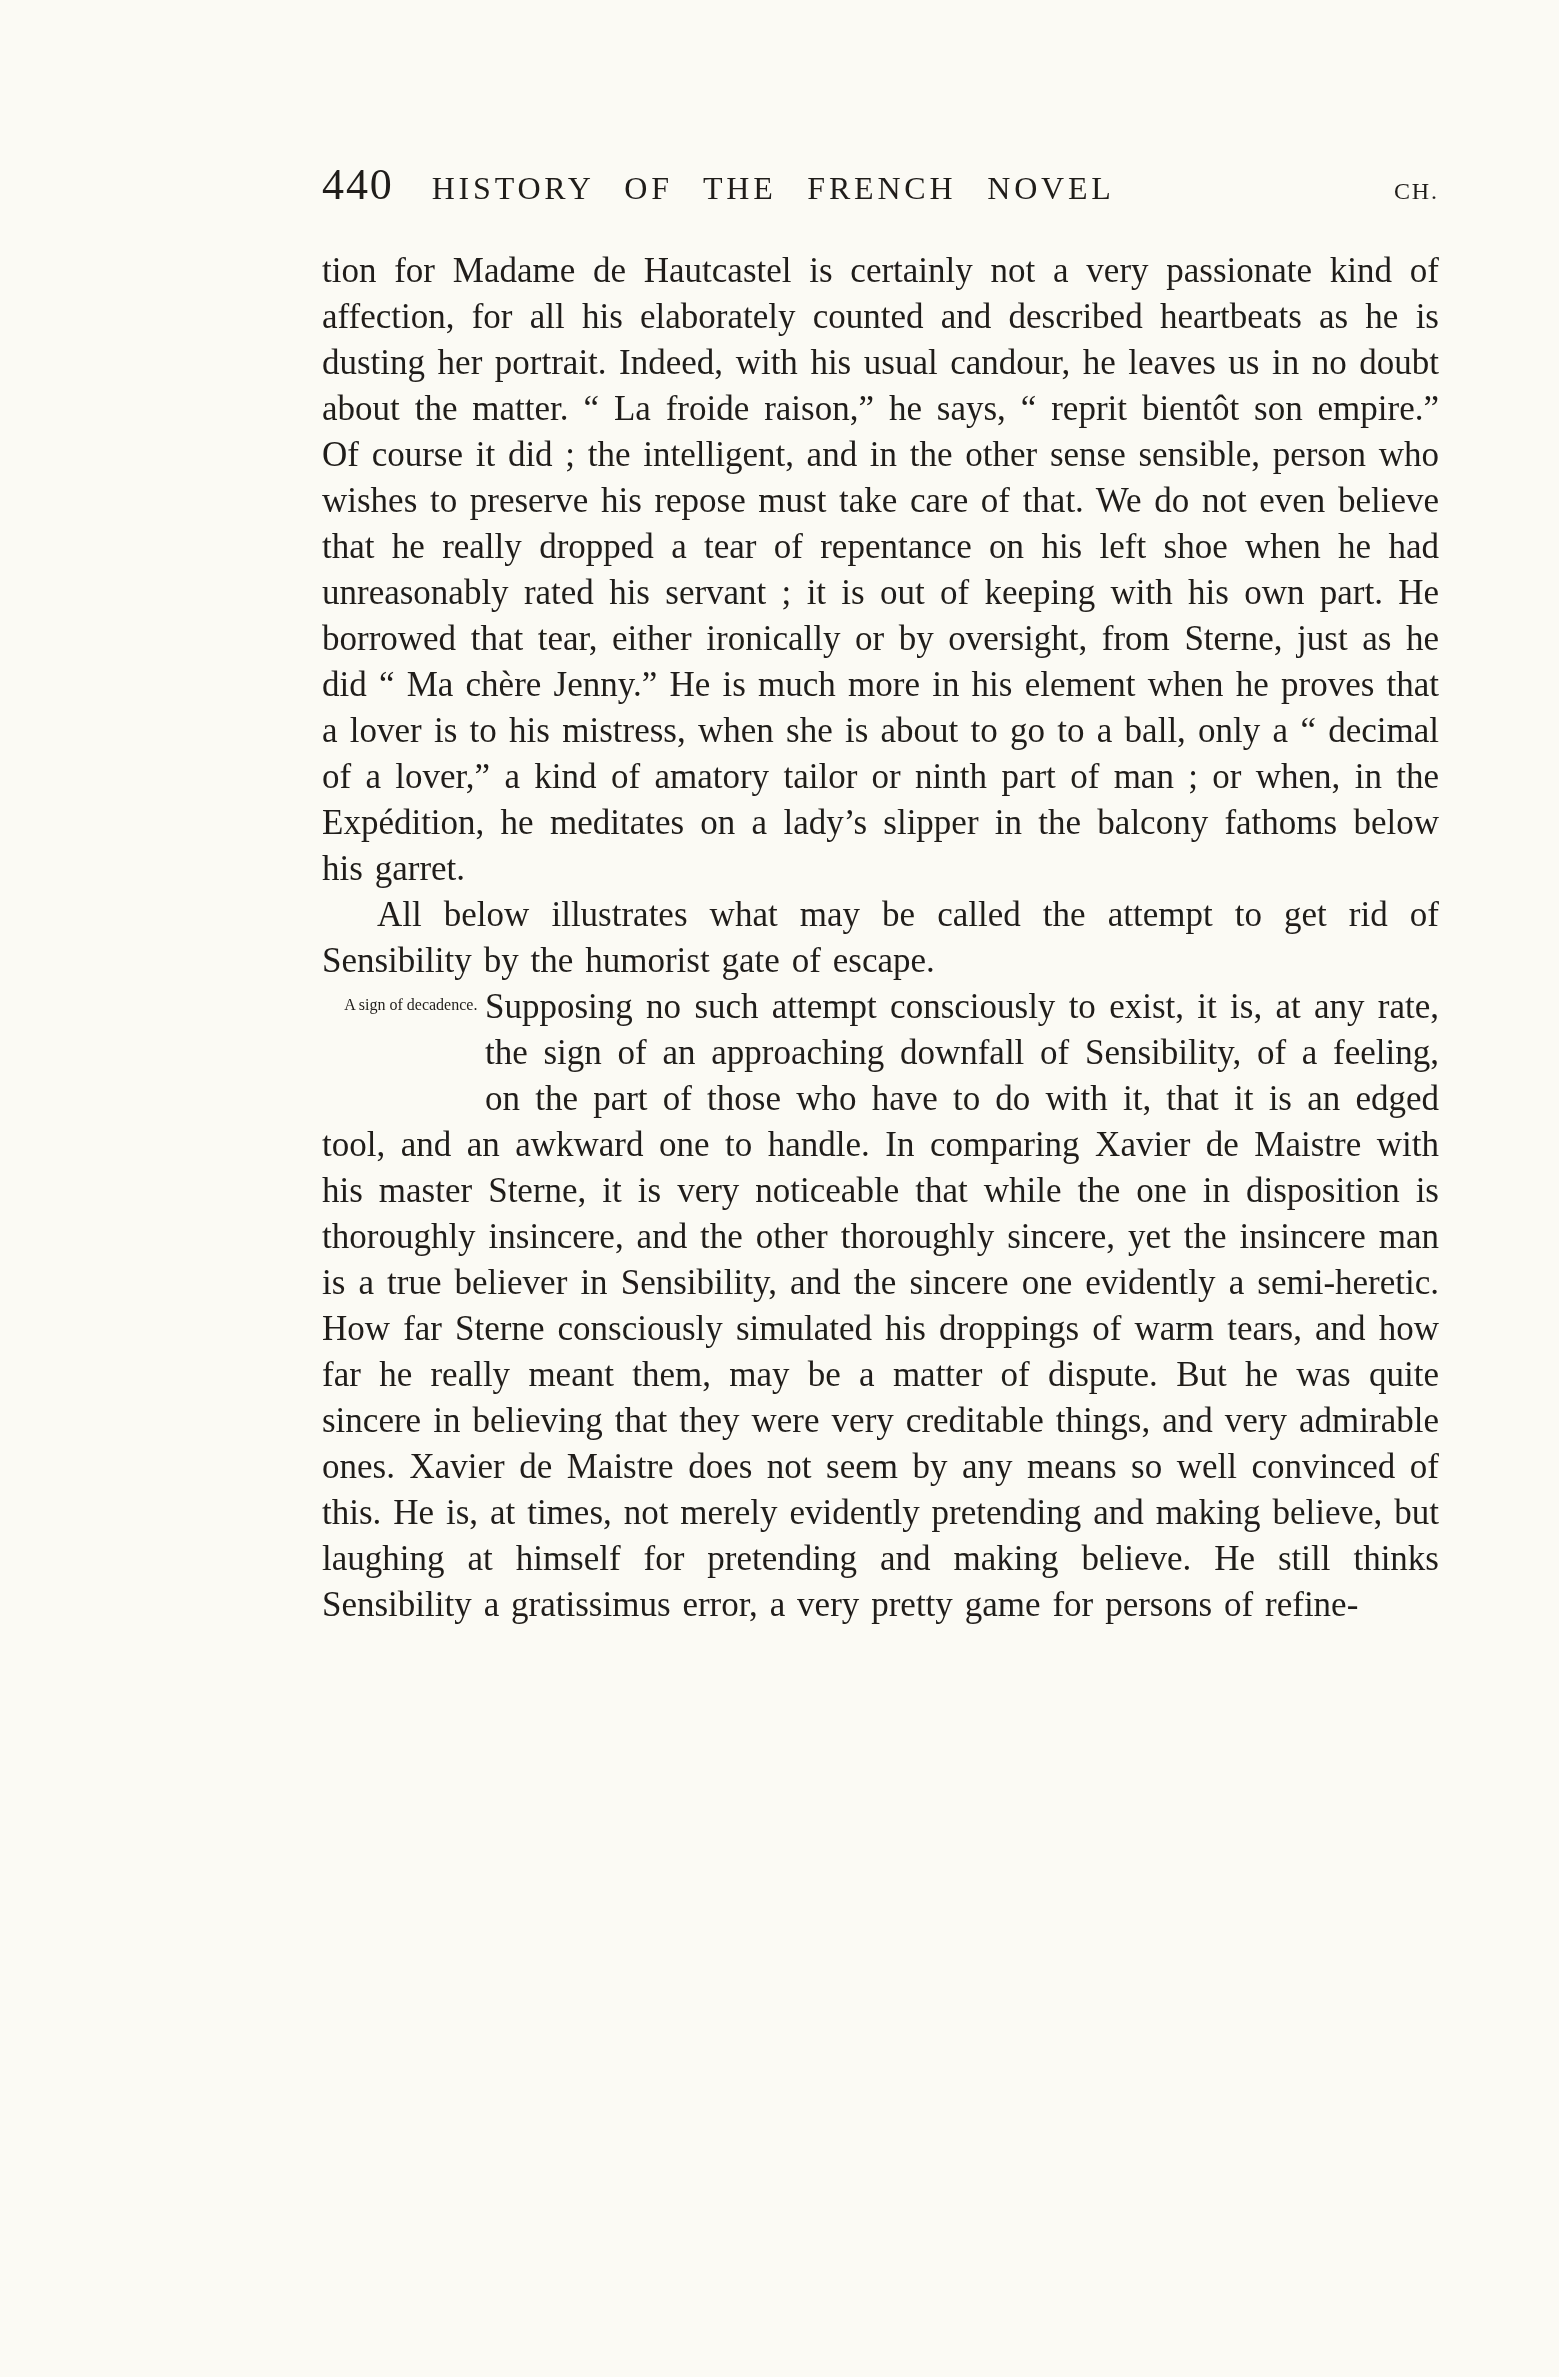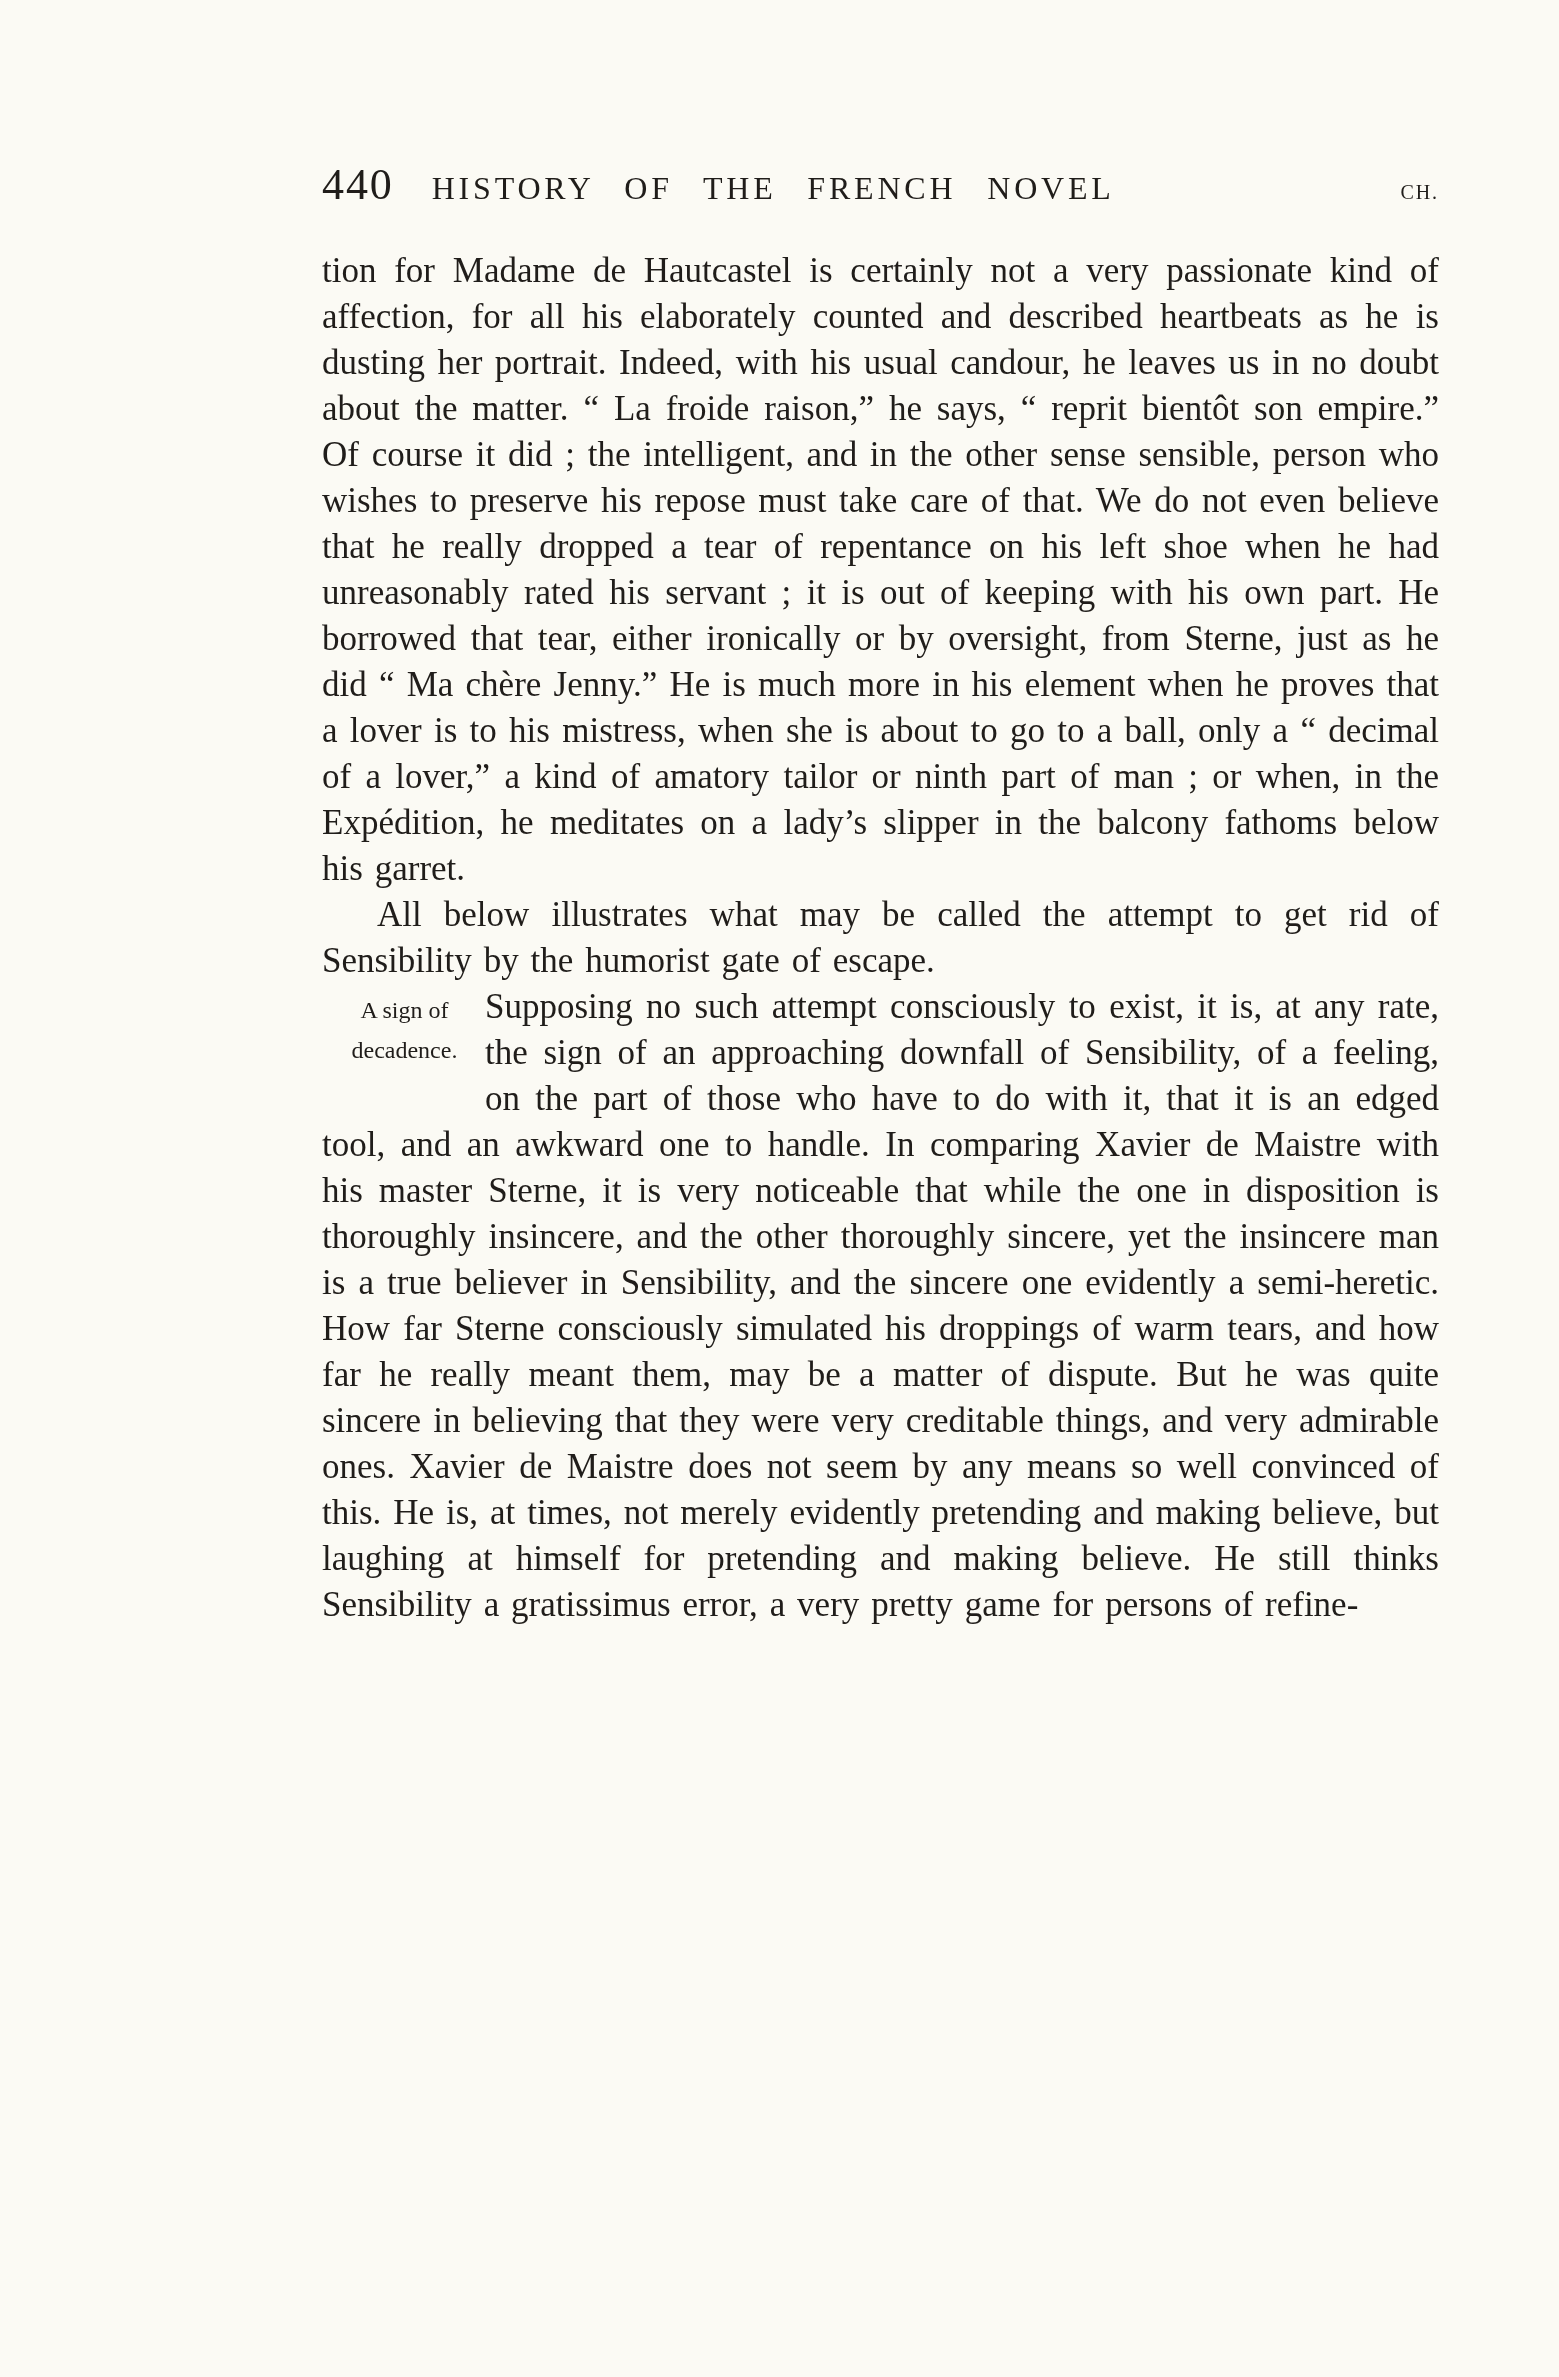--- a/index.html
+++ b/index.html
@@ -32,45 +32,45 @@
     letter-spacing: 1.9px;
   }
   .title {
     font-size: 32px;
     letter-spacing: 3.8px;
     word-spacing: 19px;
     margin-left: 38px;
     flex: 1;
   }
   .chapter {
-    font-size: 20px;
+    font-size: 24px;
     letter-spacing: 1.9px;
     margin-left: 38px;
   }
   .body p {
     margin: 0;
     font-size: 35px;
     line-height: 46px;
     text-align: justify;
     word-spacing: 0.09em;
   }
   p.indent {
     text-indent: 55px;
   }
   .italic {
   }
   .sidenote {
     float: left;
     width: 163px;
     height: 93px;
-    font-size: 24px;
-    line-height: 40px;
+    font-size: 16px;
+    line-height: 29px;
     padding: 5.7px 7.6px 0 9.5px;
     box-sizing: border-box;
-    text-align: center;
+    text-align: right;
     word-spacing: normal;
   }
 </style>
 </head>
 <body>
 
 <div class="page">
   <div class="header">
     <span class="page-number">440</span>
     <span class="title">HISTORY OF THE FRENCH NOVEL</span>

